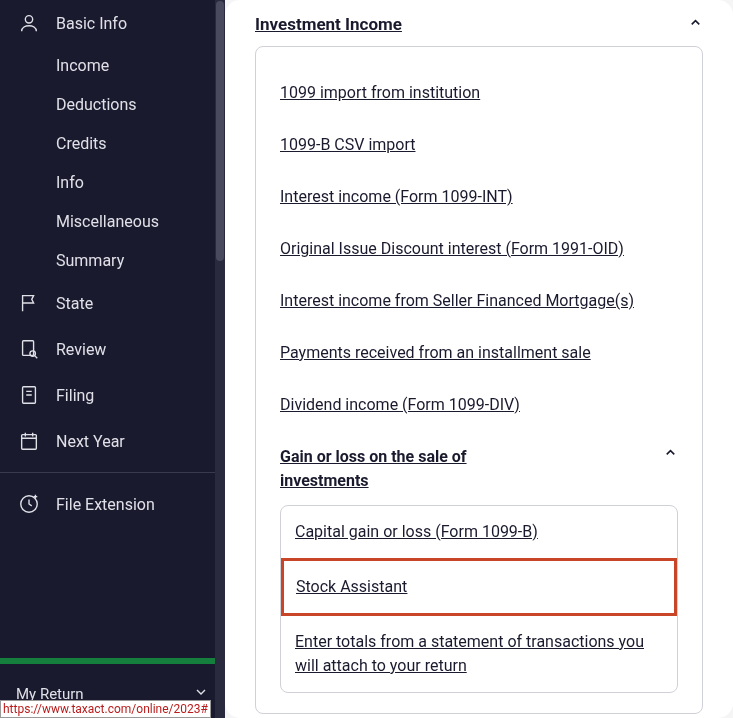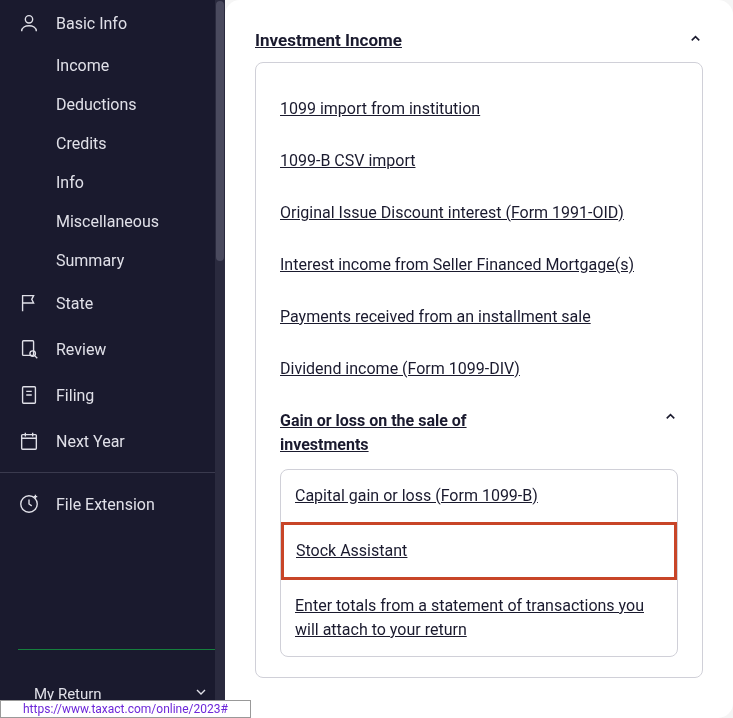--- a/index.html
+++ b/index.html
@@ -63,23 +63,22 @@
       font-size: 16px;
       color: #e0e0e8;
       cursor: pointer;
     }
     .divider {
       height: 1px;
       background: #3a3a4e;
       margin: 8px 0;
     }
     .sidebar-footer {
-      border-top: 1px solid #15803d;
-      padding-top: 20px;
-      margin-left: 18px;
+      border-top: 6px solid #15803d;
+      padding-top: 6px;
     }
     .my-return {
       display: flex;
       align-items: center;
       justify-content: space-between;
       padding: 14px 16px;
       font-size: 15px;
       color: #e0e0e8;
       cursor: pointer;
     }
@@ -100,21 +99,21 @@
     }
     .scrollbar-thumb {
       width: 8px;
       height: 260px;
       background: #4a4a5e;
       border-radius: 4px;
       margin: 1px;
     }
     .main {
       flex: 1;
-      padding: 24px 30px 0 30px;
+      padding: 8px 30px 0 30px;
       background: #fff;
       color: #222;
       overflow-y: auto;
       position: relative;
       border-radius: 15px;
     }
     .section-header {
       display: flex;
       align-items: center;
       justify-content: space-between;
@@ -182,23 +181,23 @@
     }
     .highlight .link-item {
       padding: 4px 0;
     }
     .status-url {
       position: absolute;
       bottom: 0;
       left: 0;
       background: #fff;
       border: 1px solid #999;
-      padding: 1px 22px;
+      padding: 1px 2px;
       font-size: 12px;
-      color: #6d28d9;
+      color: #b91c1c;
       z-index: 10;
     }
   </style>
 </head>
 <body>
 
 <div class="sidebar">
   <div class="sidebar-scroll">
 
     <div class="nav-item">
@@ -296,20 +295,21 @@
     <span class="chevron-up">
       <svg viewBox="0 0 24 24">
           <path d="M6 15l6-6 6 6"></path>
         </svg>
     </span>
   </div>
 
   <div class="section-box">
     <a class="link-item">1099 import from institution</a>
     <a class="link-item">1099-B CSV import</a>
+    <a class="link-item">Interest income (Form 1099-INT)</a>
     <a class="link-item">Original Issue Discount interest (Form 1991-OID)</a>
     <a class="link-item">Interest income from Seller Financed Mortgage(s)</a>
     <a class="link-item">Payments received from an installment sale</a>
     <a class="link-item">Dividend income (Form 1099-DIV)</a>
 
     <div class="sub-section-header">
       <span class="sub-section-title">Gain or loss on the sale of investments</span>
       <span class="chevron-up">
         <svg viewBox="0 0 24 24">
             <path d="M6 15l6-6 6 6"></path>

